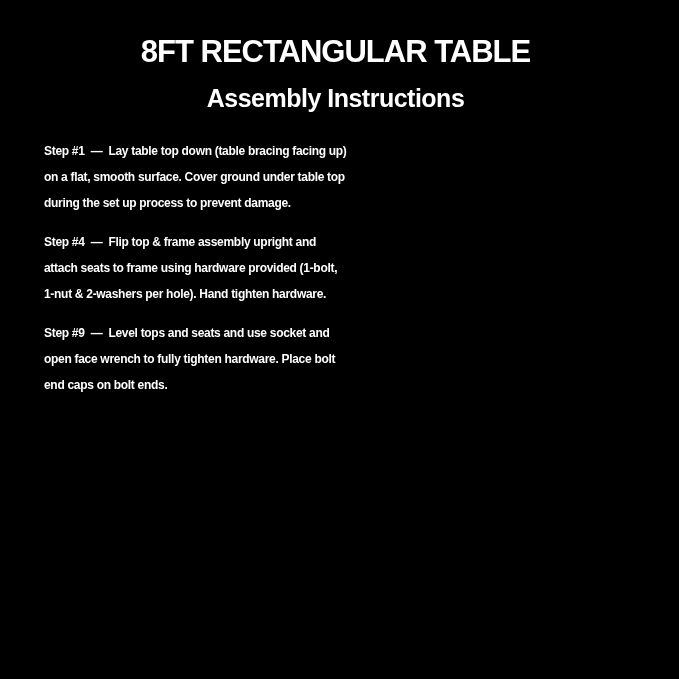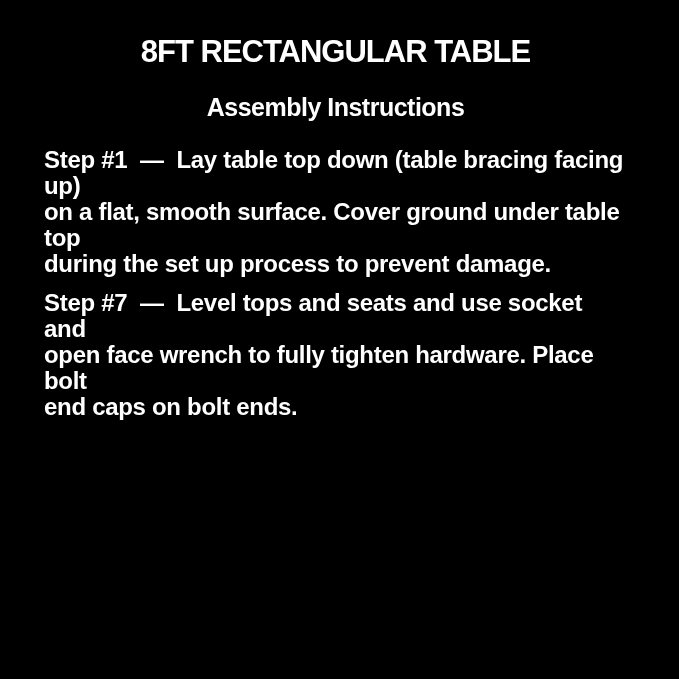--- a/index.html
+++ b/index.html
@@ -23,48 +23,51 @@
   .title {
     margin: 0;
     text-align: center;
     font-size: 31px;
     font-weight: bold;
     letter-spacing: -1px;
     line-height: 37px;
     white-space: nowrap;
   }
   .subtitle {
-    margin: 22px 0 0 0;
+    margin: 13px 0 0 0;
     text-align: center;
     font-size: 25px;
     font-weight: bold;
     letter-spacing: -0.5px;
     line-height: 30px;
     white-space: nowrap;
   }
   .steps {
     margin-top: 25px;
   }
   .step {
     margin: 0 0 13px 0;
-    font-size: 24px;
+    font-size: 12px;
     font-weight: bold;
     letter-spacing: -0.3px;
     line-height: 26px;
     white-space: pre-wrap;
     text-align: left;
   }
 </style>
 </head>
 <body style="background: rgb(0, 0, 0);">
 
 <div class="poster" style="color: rgb(255, 255, 255);">
   <h1 class="title">8FT RECTANGULAR TABLE</h1>
   <h2 class="subtitle">Assembly Instructions</h2>
   <div class="steps">
     <p class="step">Step #1  —  Lay table top down (table bracing facing up)
 on a flat, smooth surface. Cover ground under table top
 during the set up process to prevent damage.</p>
-    <p class="step">Step #7  —  Level tops and seats and use socket and
+    <p class="step">Step #4  —  Flip top &amp; frame assembly upright and
+attach seats to frame using hardware provided (1-bolt,
+1-nut &amp; 2-washers per hole). Hand tighten hardware.</p>
+    <p class="step">Step #9  —  Level tops and seats and use socket and
 open face wrench to fully tighten hardware. Place bolt
 end caps on bolt ends.</p>
   </div>
 </div>
 
 </body></html>

